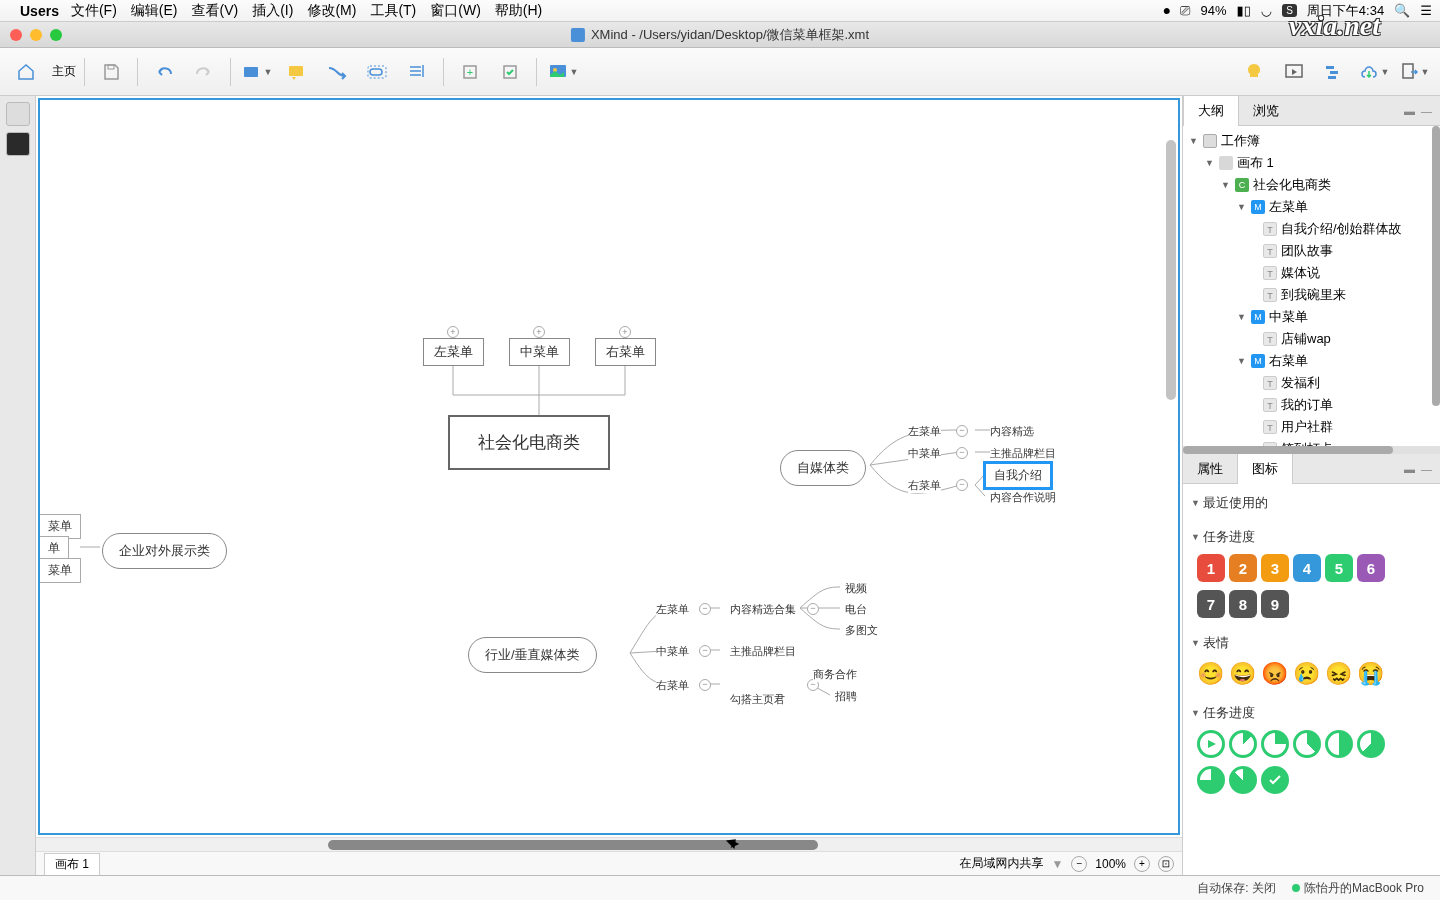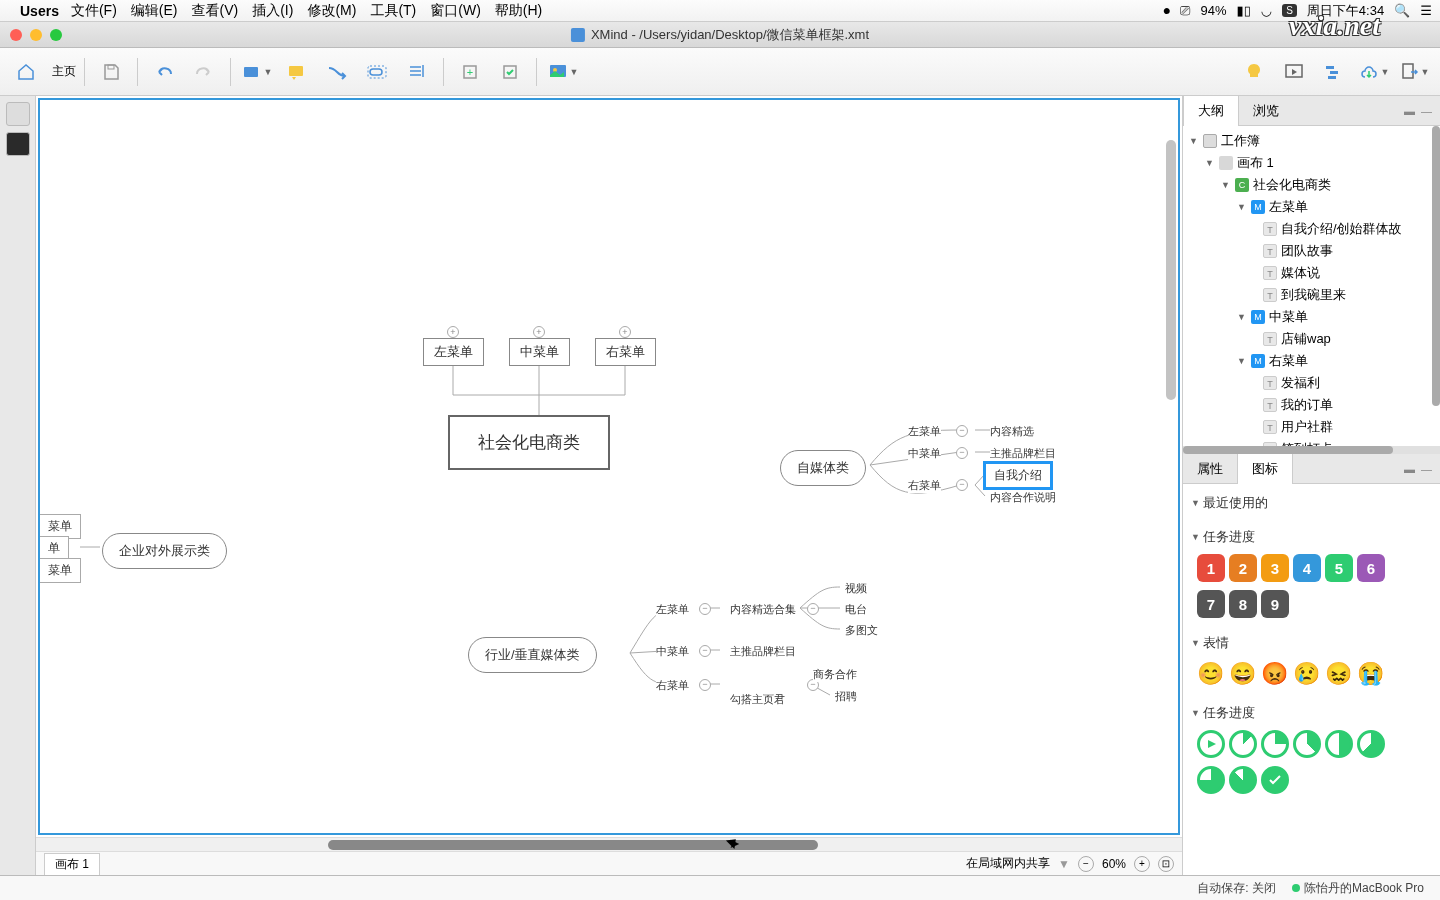--- a/index.html
+++ b/index.html
@@ -366,21 +366,21 @@
       <div class="thumb" style="left:292px;width:490px;"></div>
       <div class="cursor-arrow" style="left:693px;top:-2px;">➤</div>
     </div>
 
     <div class="canvas-status">
       <div class="sheet-tab">画布 1</div>
       <div class="status-right">
         <span>在局域网内共享</span>
         <span style="color:#999;">▼</span>
         <span class="zoom-btn">−</span>
-        <span>60%</span>
+        <span>100%</span>
         <span class="zoom-btn">+</span>
         <span class="zoom-btn">⊡</span>
       </div>
     </div>
   </div>
 
   <div class="right-panel">
     <div class="panel-tabs">
       <div class="panel-tab active">大纲</div>
       <div class="panel-tab">浏览</div>

